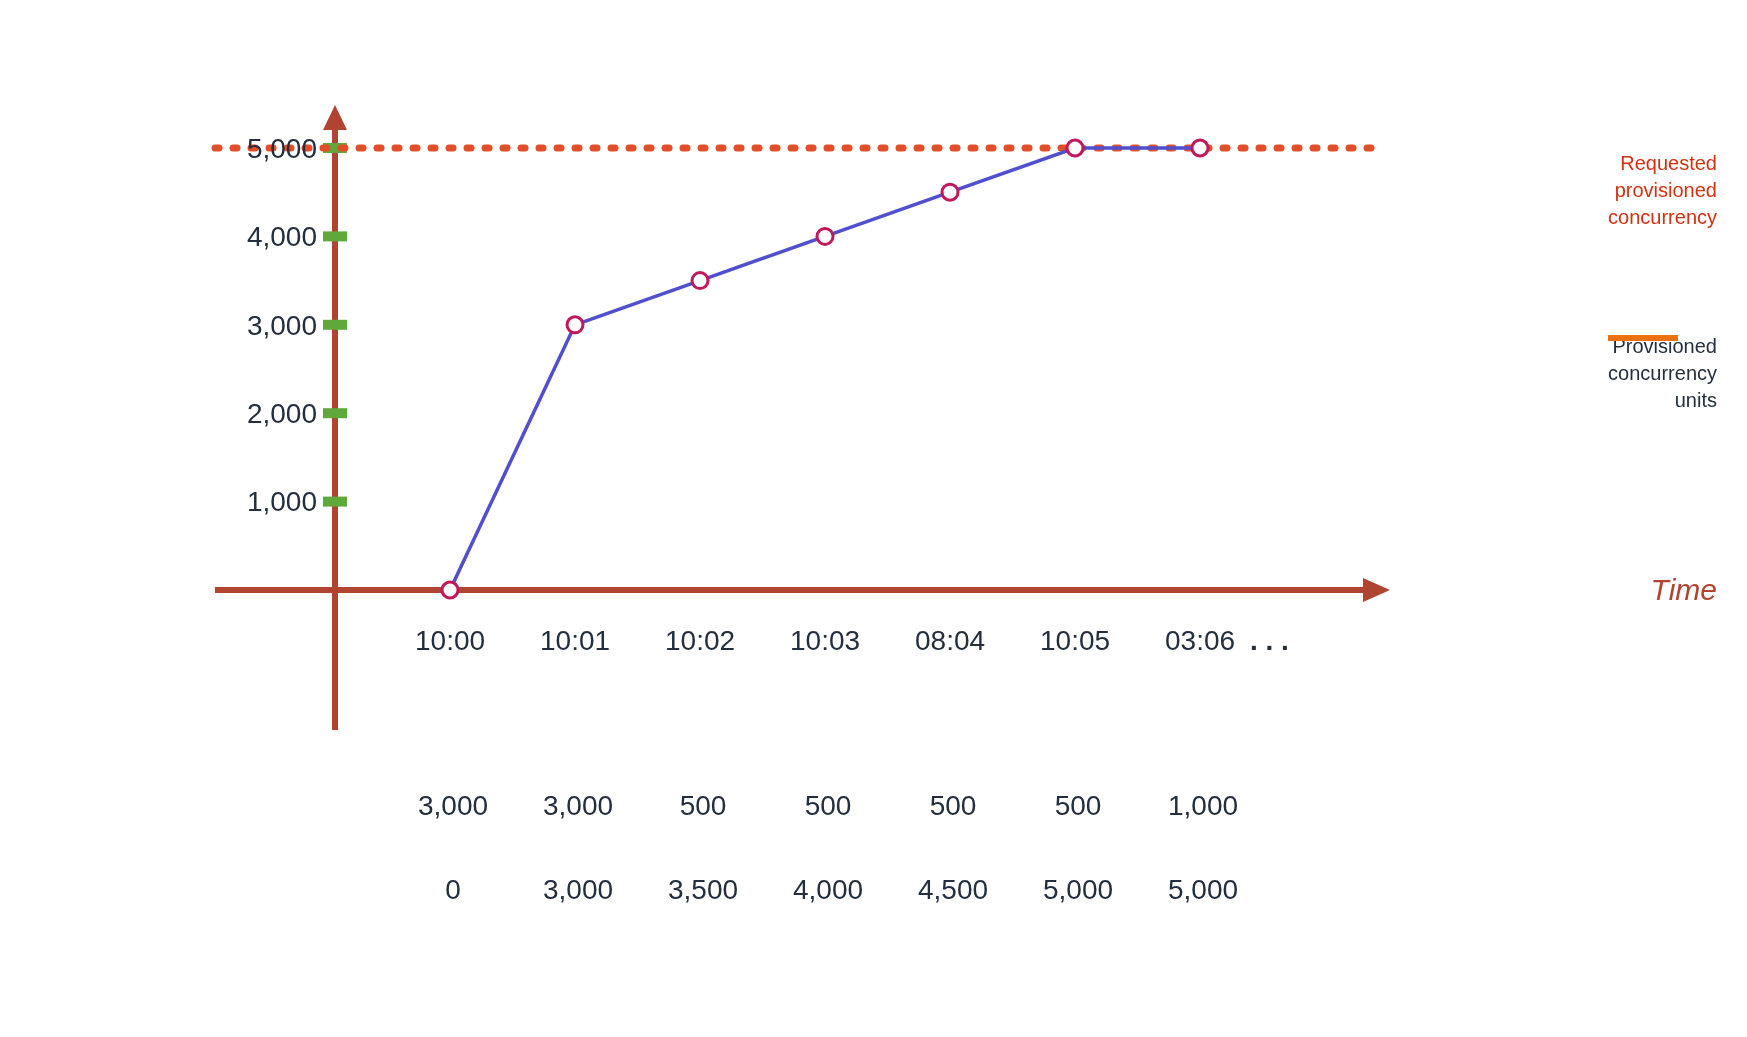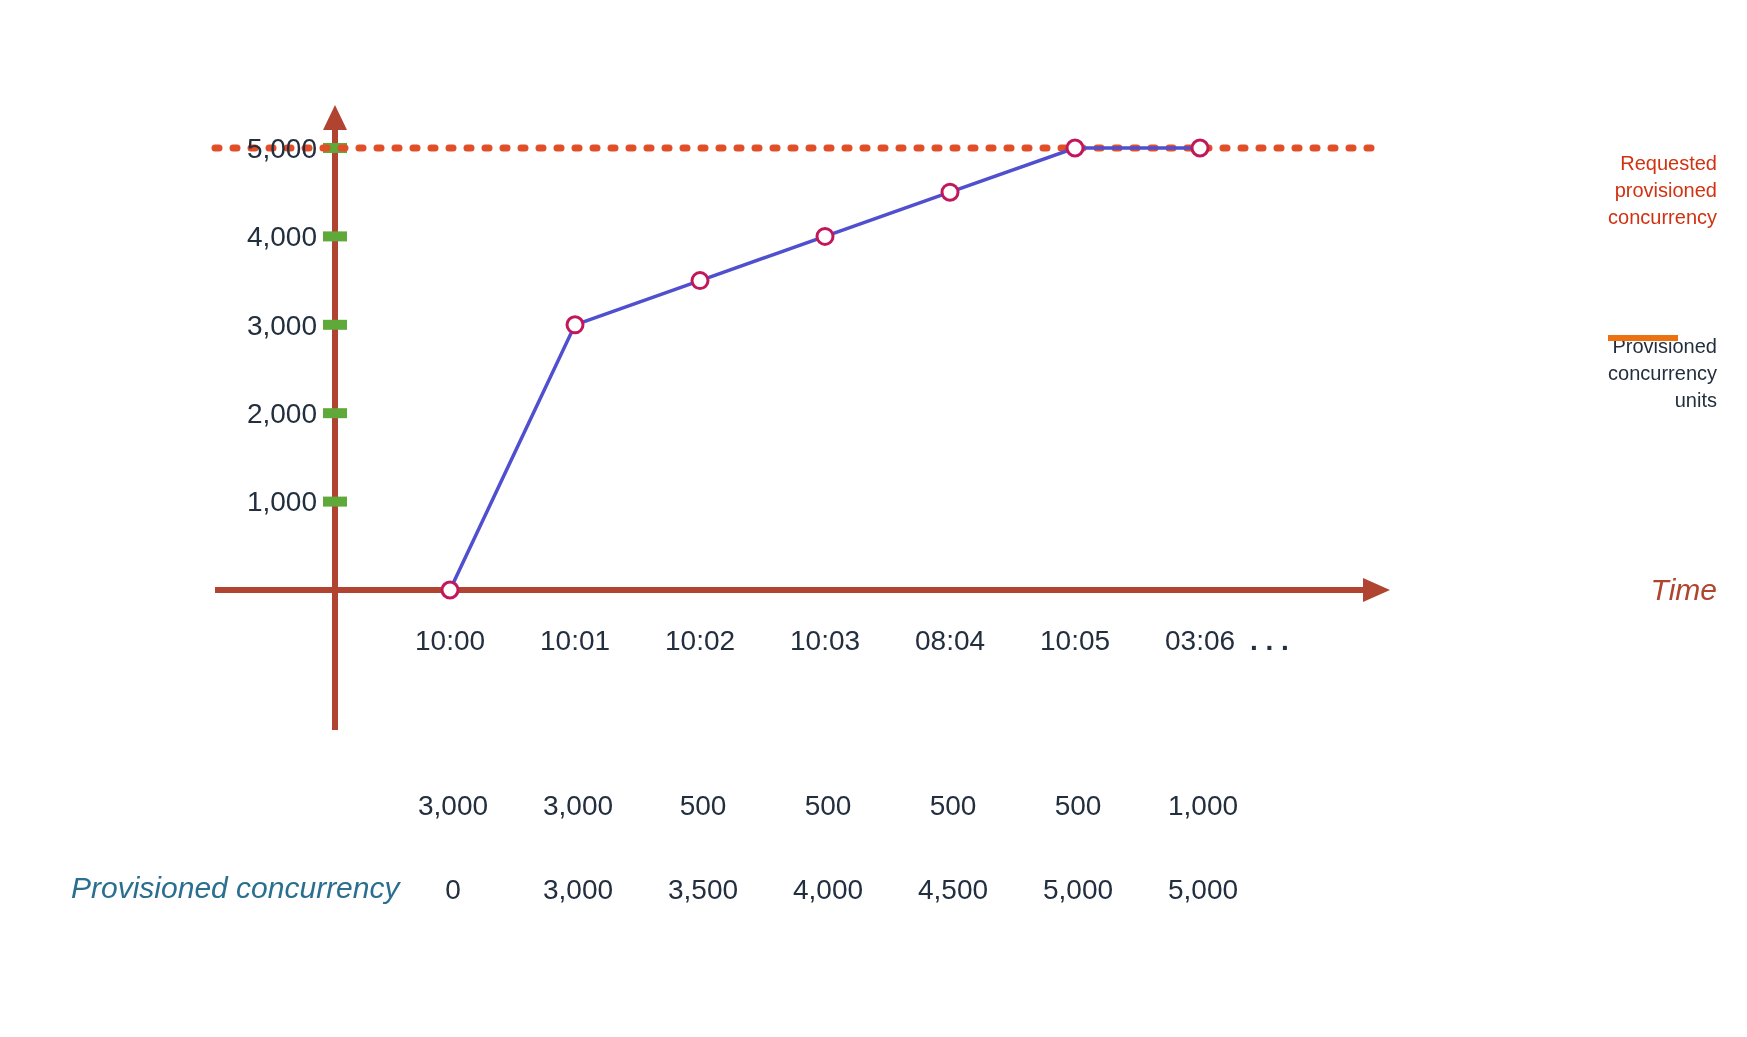--- a/index.html
+++ b/index.html
@@ -157,21 +157,20 @@
 
   <div class="x-tick-label" style="left:385px;width:70px">10:00</div>
   <div class="x-tick-label" style="left:510px;width:70px">10:01</div>
   <div class="x-tick-label" style="left:635px;width:70px">10:02</div>
   <div class="x-tick-label" style="left:760px;width:70px">10:03</div>
   <div class="x-tick-label" style="left:885px;width:70px">08:04</div>
   <div class="x-tick-label" style="left:1010px;width:70px">10:05</div>
   <div class="x-tick-label" style="left:1135px;width:70px">03:06</div>
   <div class="dots-label">. . .</div>
 
-  <div class="table-row-label" style="top:841px; left:41px">Provisioned concurrency</div>
 
   <div class="table-cell" style="top:760px; left:378px; width:90px">3,000</div>
   <div class="table-cell" style="top:760px; left:503px; width:90px">3,000</div>
   <div class="table-cell" style="top:760px; left:628px; width:90px">500</div>
   <div class="table-cell" style="top:760px; left:753px; width:90px">500</div>
   <div class="table-cell" style="top:760px; left:878px; width:90px">500</div>
   <div class="table-cell" style="top:760px; left:1003px; width:90px">500</div>
   <div class="table-cell" style="top:760px; left:1128px; width:90px">1,000</div>
 
   <div class="table-cell" style="top:844px; left:378px; width:90px">0</div>

